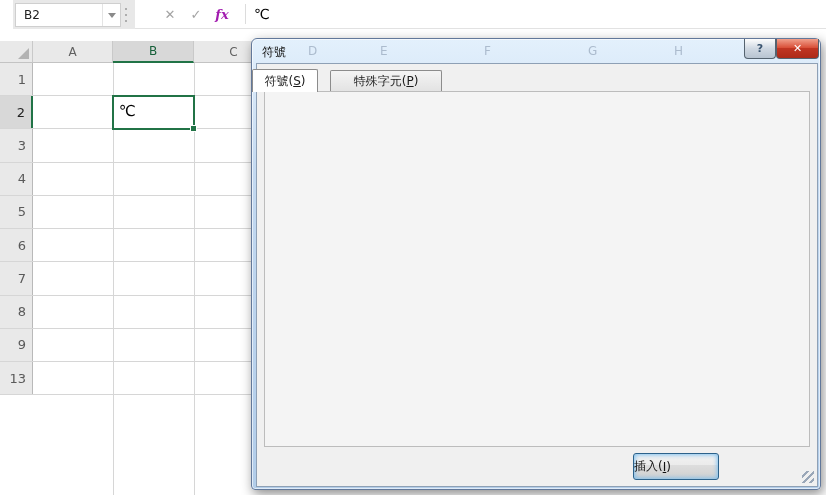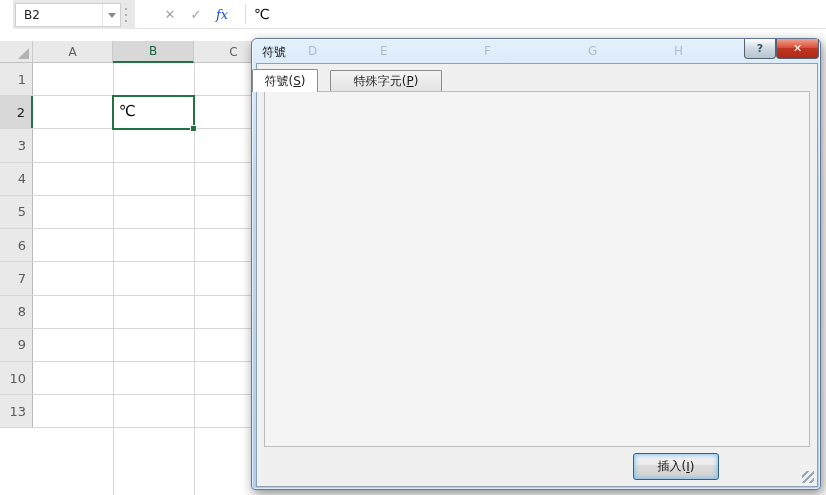--- a/index.html
+++ b/index.html
@@ -13,21 +13,21 @@
              border:1px solid #cfcfcf; display:flex; align-items:center; font-size:12px; color:#222; }
   .namebox .nb-text { padding-left:8px; flex:1; }
   .nb-arrow { width:18px; height:100%; border-left:1px solid #e4e4e4; display:flex; align-items:center; justify-content:center; }
   .nb-arrow i { width:0; height:0; border-left:4px solid transparent; border-right:4px solid transparent; border-top:5px solid #8a8a8a; }
   .dots { position:absolute; left:112px; top:8px; width:4px; height:14px; display:flex; flex-direction:column; justify-content:space-between; }
   .dots i { width:2px; height:2px; background:#9a9a9a; border-radius:50%; }
   .fpanel { position:absolute; left:122px; top:0; width:704px; height:29px; background:#fff;
             border-bottom:1px solid #e2e2e2; display:flex; align-items:center; font-size:13px; }
   .fbtn { color:#a3a3a3; font-size:13px; width:26px; text-align:center; }
   .fbtn.first { margin-left:22px; }
-  .fbtn.fx { font-family:"DejaVu Serif",serif; font-style:italic; font-weight:normal; color:#1d4ed8; }
+  .fbtn.fx { font-family:"DejaVu Serif",serif; font-style:italic; font-weight:bold; color:#a21caf; }
   .fdiv { width:1px; height:20px; background:#dcdcdc; margin:0 8px 0 10px; }
   .fvalue { font-size:14px; color:#000; }
 
   
   .midstrip { position:absolute; left:0; top:29px; width:826px; height:12px; background:#fff; }
   .colhdr { position:absolute; top:41px; height:22px; background:#e9e9e9; border-right:1px solid #c9c9c9;
             border-bottom:1px solid #c3c3c3; color:#606060; font-size:12px;
             display:flex; align-items:center; justify-content:center; }
   .colhdr.sel { background:#d8d8d8; border-bottom:2px solid #217346; color:#17603a; }
   .corner { left:0; width:33px; }
@@ -98,21 +98,21 @@
            border:1px solid #8a8a8a; display:grid; grid-template-columns:repeat(16,31px); }
   .rcell { border-right:1px solid #a8a8a8; display:flex; align-items:center; justify-content:center;
            font-family:"DejaVu Serif",serif; font-size:15px; color:#000; overflow:hidden; }
   div.rcell:last-of-type { border-right:none; }
 
   .ccinput { position:absolute; left:271px; top:358px; width:62px; height:22px; border:1px solid #7f96ad;
              font-size:12px; padding:2px 4px; font-family:"DejaVu Sans",sans-serif; background:#fff; }
 
   .btn { position:absolute; top:414px; height:27px; border:1px solid #707070; border-radius:3px;
          background:linear-gradient(#f2f2f2,#ebebeb 45%,#dddddd 46%,#cfcfcf);
-         font-size:12px; display:flex; align-items:center; justify-content:center; color:#111; }
+         font-size:12px; display:flex; align-items:center; color:#111; }
   .btn.default { left:381px; width:86px; border-color:#2c628b; box-shadow:inset 0 0 4px 1px #7fc0ef; }
   .btn.plain { left:476px; width:80px; }
   .grip { position:absolute; right:6px; bottom:6px; width:12px; height:12px;
           background:repeating-linear-gradient(135deg, transparent 0 3px, #9aa7b8 3px 5px); }
 </style>
 </head>
 <body>
 
 <div id="app">
 
@@ -166,23 +166,20 @@
         <div class="row-hdr">6</div>
       </div>
       <div class="row">
         <div class="row-hdr">7</div>
       </div>
       <div class="row">
         <div class="row-hdr">8</div>
       </div>
       <div class="row">
         <div class="row-hdr">9</div>
-      </div>
-      <div class="row">
-        <div class="row-hdr">10</div>
       </div>
       <div class="row">
         <div class="row-hdr">13</div>
       </div>
     </div>
   <div class="vline" style="left:113px;"></div>
   <div class="vline" style="left:194px;"></div>
 
   <div class="cellval">℃</div>
   <div class="selcell">

